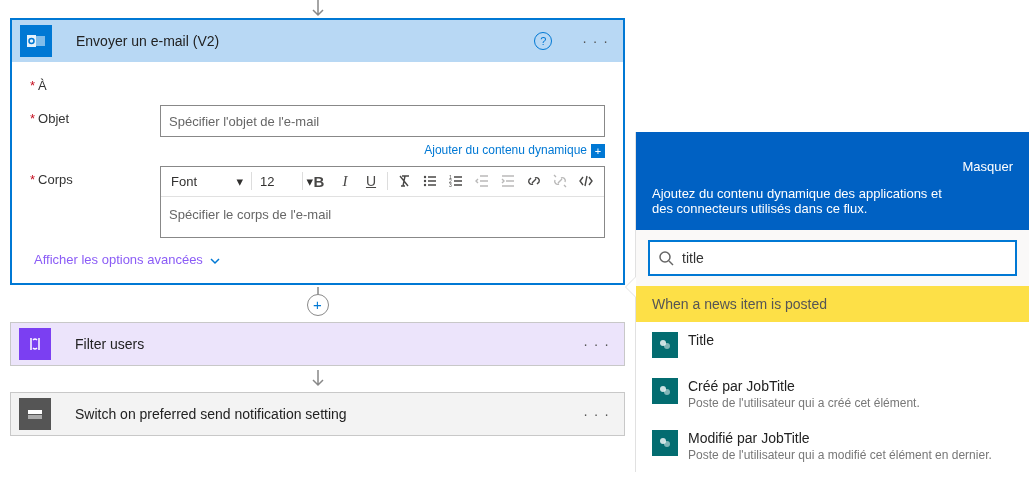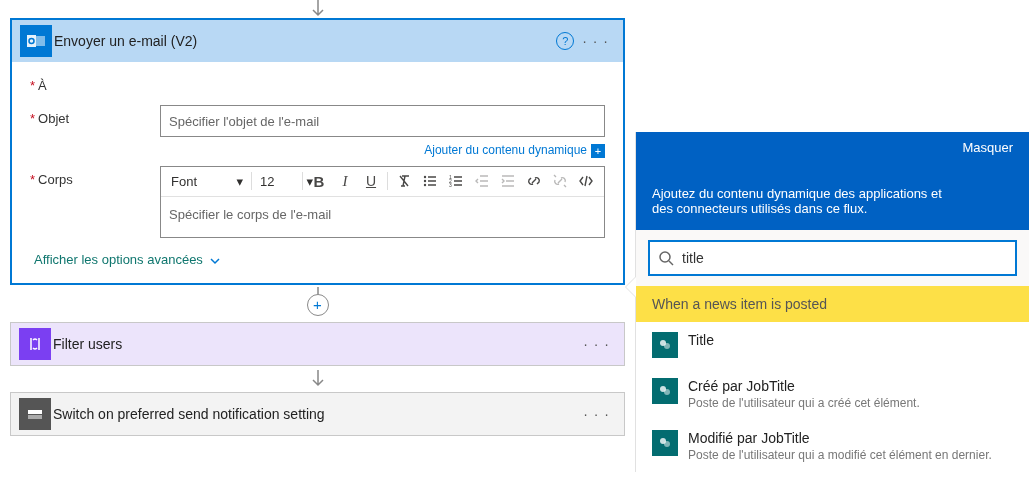--- a/index.html
+++ b/index.html
@@ -3,21 +3,21 @@
 <meta charset="utf-8">
 <style>
   * { box-sizing: border-box; margin: 0; padding: 0; font-family: "Segoe UI", sans-serif; }
   body { width: 1029px; height: 500px; background: #fff; position: relative; overflow: hidden; }
   .canvas { position: absolute; left: 0; top: 0; width: 635px; height: 500px; }
   .panel { position: absolute; right: 0; top: 132px; width: 394px; background: #fff; border-left: 1px solid #e1e1e1; }
   .arrow-down { width:16px; display:block; margin:0 auto; color:#888; }
   .arrow-down svg { width:16px; height:18px; display:block; }
   .card { border:1px solid #c8c8c8; background:#fff; margin:0 10px; }
   .selected { border:2px solid #0078d4; }
-  .card-head { display:flex; align-items:center; height:42px; padding:0 8px; gap:2px; }
+  .card-head { display:flex; align-items:center; height:42px; padding:0 8px; gap:24px; }
   .head-blue { background:#b8d8f4; }
   .head-purple { background:#ece4fb; }
   .head-grey { background:#f3f3f3; }
   .icon-box { width:32px; height:32px; display:flex; align-items:center; justify-content:center; color:#fff; }
   .icon-blue { background:#0078d4; }
   .icon-purple { background:#7b3ff2; }
   .icon-grey { background:#555; }
   .card-title { flex:1; font-size:14px; color:#222; }
   .help-circle { width:18px; height:18px; border:1.5px solid #0078d4; border-radius:50%; color:#0078d4; font-size:11px; display:flex; align-items:center; justify-content:center; cursor:pointer; }
   .ellipsis { color:#555; padding:0 6px; font-size:14px; letter-spacing:1px; cursor:pointer; }
@@ -31,24 +31,24 @@
   .rte-wrap { flex:1; border:1px solid #888; }
   .rte-tool { display:flex; align-items:center; height:30px; padding:0 6px; gap:2px; border-bottom:1px solid #e1e1e1; font-size:13px; color:#323130; }
   .sel { display:flex; align-items:center; padding:0 4px; height:24px; font-size:13px; cursor:pointer; justify-content:space-between;gap:32px; }
   .sel-font { width:80px; }
   .sel-size { width:42px; }
   .tb { width:24px; height:24px; display:flex; align-items:center; justify-content:center; cursor:pointer; color:#494847; }
   .tb svg { width:16px; height:16px; display:block; }
   .tb.dis { opacity:.38; cursor:default; }
   .div { width:1px; height:18px; background:#ddd; margin:0 2px; }
   .rte-body { padding:10px 8px; min-height:40px; font-size:13px; color:#666; }
-  .adv-link { color:#0f766e; font-size:13px; padding:2px 0 6px 4px; cursor:pointer; display:flex; align-items:flex-end; gap:6px; }
+  .adv-link { color:#8b5cf6; font-size:13px; padding:2px 0 6px 4px; cursor:pointer; display:flex; align-items:flex-end; gap:6px; }
   .plus-circle { width:22px; height:22px; border:1px solid #8a8a8a; border-radius:50%; background:#fff; display:flex; align-items:center; justify-content:center; color:#0078d4; font-size:15px; margin:-11px auto 0; position:relative; z-index:2; cursor:pointer; }
   .panel-head { background:#0061c3; color:#fff; font-size:13px; padding:14px 16px; position:relative; }
-  .panel-hide { position:absolute; top:8px; right:16px; cursor:pointer; }
+  .panel-hide { position:absolute; top:27px; right:16px; cursor:pointer; }
   .tabs { display:flex; border-bottom:1px solid #e1e1e1; }
   .tab { padding:12px 16px; font-size:14px; color:#333; cursor:pointer; }
   .tab.active { color:#0078d4; border-bottom:2px solid #0078d4; font-weight:600; margin-bottom:-1px; }
   .search-wrap { padding:10px 12px; background:#faf9f8; }
   .search-box { border:2px solid #0078d4; height:36px; display:flex; align-items:center; padding:0 8px; gap:8px; background:#fff; }
   .search-box input { border:0; outline:0; font-size:14px; flex:1; color:#333; }
   .group-head { background:#fde047; padding:10px 16px; font-size:14px; color:#555; }
   .token { display:flex; align-items:flex-start; gap:10px; padding:10px 16px; cursor:pointer; }
   .tok-ic { width:26px; height:26px; background:#036c70; display:flex; align-items:center; justify-content:center; color:#fff; flex-shrink:0; }
   .tok-ic svg { width:14px; height:14px; display:block; }

